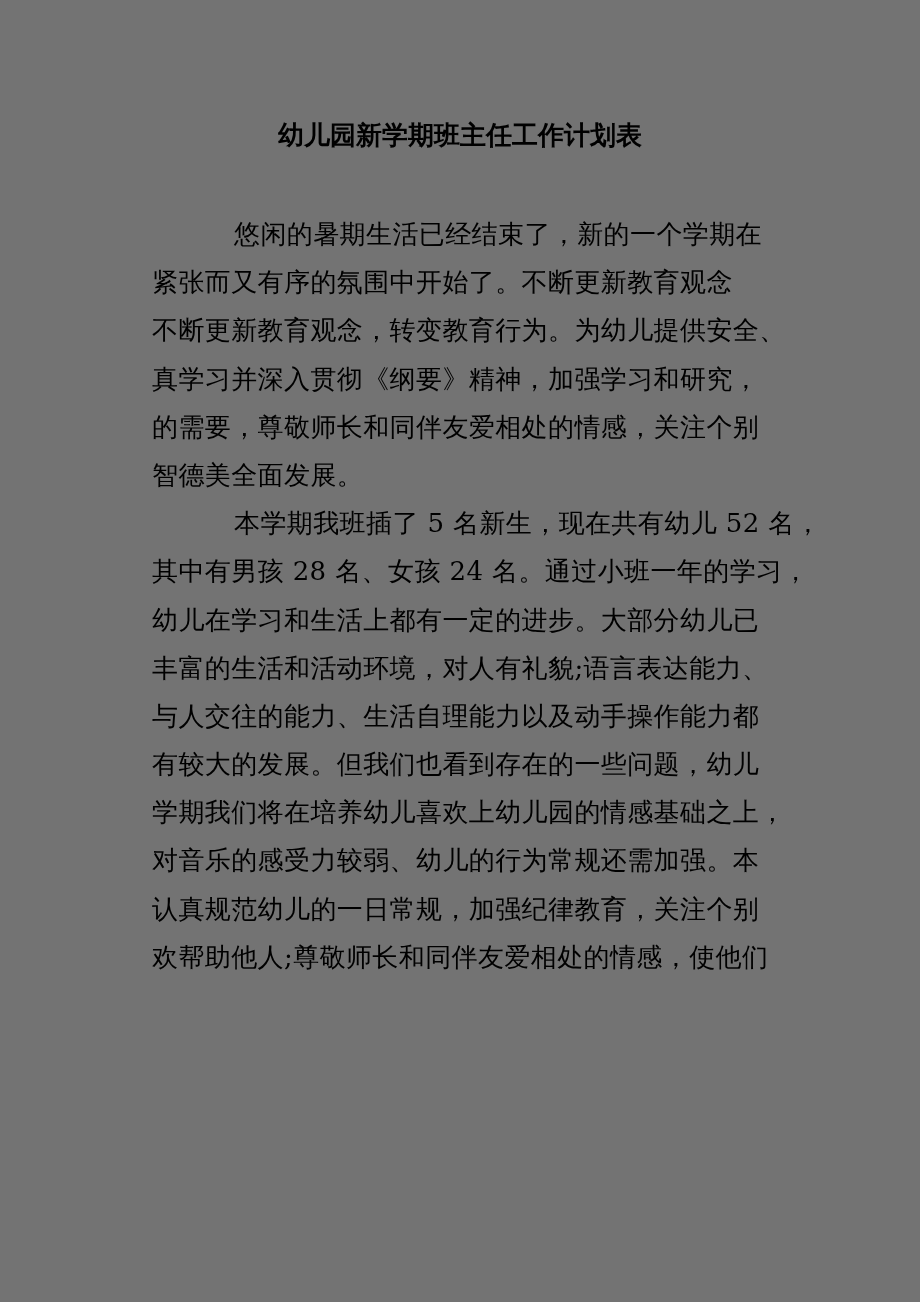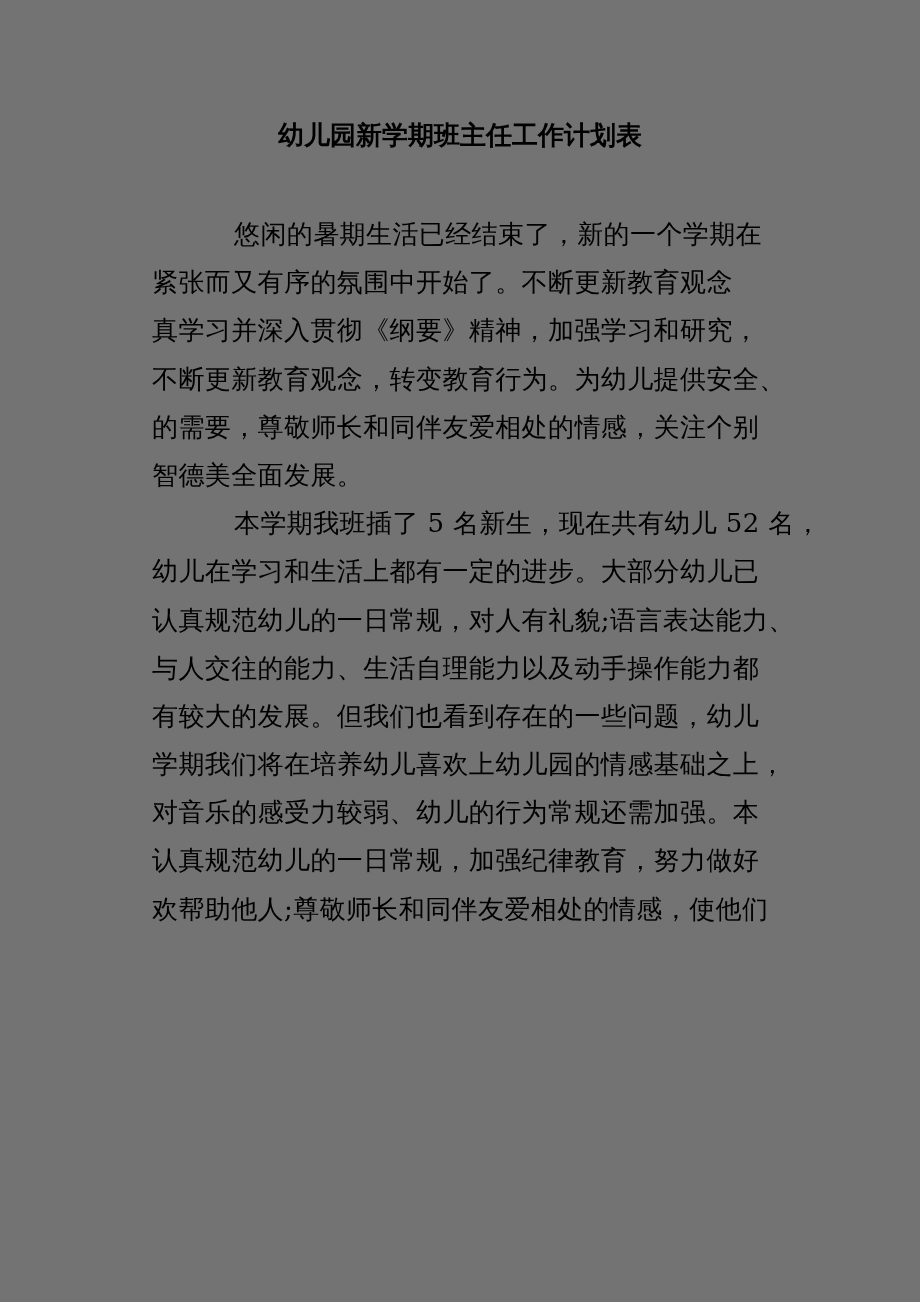--- a/index.html
+++ b/index.html
@@ -56,32 +56,33 @@
 <body>
 
 <div class="page">
   <div class="title">幼儿园新学期班主任工作计划表</div>
 
   <div class="body-text">
 
     <div>
       <div class="line indent">悠闲的暑期生活已经结束了，新的一个学期在</div>
       <div class="line">紧张而又有序的氛围中开始了。不断更新教育观念</div>
+      <div class="line">不断更新教育观念，转变教育行为。为幼儿提供安全、</div>
       <div class="line">真学习并深入贯彻《纲要》精神，加强学习和研究，</div>
-      <div class="line">不断更新教育观念，转变教育行为。为幼儿提供安全、</div>
       <div class="line">的需要，尊敬师长和同伴友爱相处的情感，关注个别</div>
       <div class="line">智德美全面发展。</div>
     </div>
 
 
     <div>
       <div class="line indent">本学期我班插了 5 名新生，现在共有幼儿 52 名，</div>
+      <div class="line">其中有男孩 28 名、女孩 24 名。通过小班一年的学习，</div>
       <div class="line">幼儿在学习和生活上都有一定的进步。大部分幼儿已</div>
-      <div class="line">认真规范幼儿的一日常规，对人有礼貌;语言表达能力、</div>
+      <div class="line">丰富的生活和活动环境，对人有礼貌;语言表达能力、</div>
       <div class="line">与人交往的能力、生活自理能力以及动手操作能力都</div>
       <div class="line">有较大的发展。但我们也看到存在的一些问题，幼儿</div>
       <div class="line">学期我们将在培养幼儿喜欢上幼儿园的情感基础之上，</div>
       <div class="line">对音乐的感受力较弱、幼儿的行为常规还需加强。本</div>
-      <div class="line">认真规范幼儿的一日常规，加强纪律教育，努力做好</div>
+      <div class="line">认真规范幼儿的一日常规，加强纪律教育，关注个别</div>
       <div class="line">欢帮助他人;尊敬师长和同伴友爱相处的情感，使他们</div>
     </div>
   </div>
 </div>
 
 </body></html>

